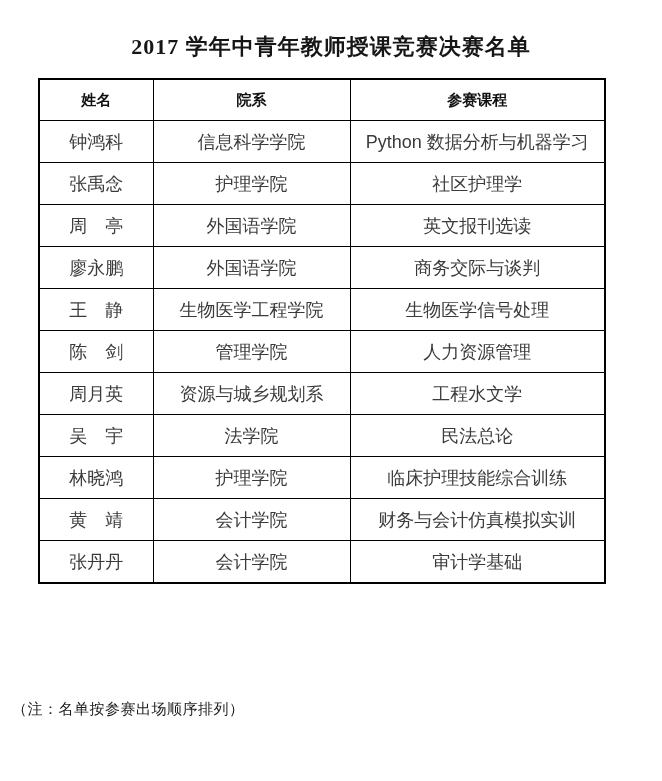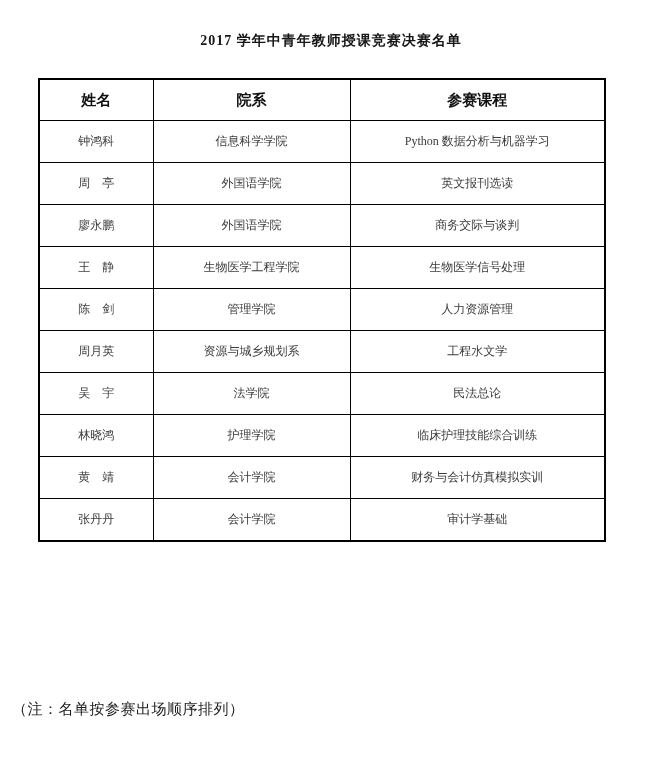--- a/index.html
+++ b/index.html
@@ -14,21 +14,21 @@
     background: #ffffff;
     font-family: "Liberation Serif", serif;
     overflow: hidden;
   }
   .doc-title {
     position: absolute;
     top: 32px;
     left: 0;
     width: 662px;
     text-align: center;
-    font-size: 14px;
+    font-size: 22px;
     font-weight: bold;
     color: #161616;
     letter-spacing: 1px;
     font-family: "Liberation Serif", serif;
   }
   table.roster {
     position: absolute;
     left: 38px;
     top: 78px;
     width: 566px;
@@ -47,24 +47,24 @@
   }
   table.roster thead th {
     height: 40px;
     font-size: 15px;
     font-weight: bold;
     color: #111111;
     font-family: "Liberation Sans", sans-serif;
   }
   table.roster tbody td {
     height: 41px;
-    font-size: 12px;
+    font-size: 18px;
     font-weight: normal;
     color: #3b3b3b;
-    font-family: Liberation Serif, serif;
+    font-family: Liberation Sans, sans-serif;
   }
   .footnote {
     position: absolute;
     left: 12px;
     top: 700px;
     font-size: 15px;
     color: #1c1c1c;
     font-family: Liberation Serif, serif;
     letter-spacing: 0.5px;
   }
@@ -87,20 +87,25 @@
         <th>姓名</th>
         <th>院系</th>
         <th>参赛课程</th>
       </tr>
     </thead>
     <tbody>
       <tr>
         <td>钟鸿科</td>
         <td>信息科学学院</td>
         <td>Python 数据分析与机器学习</td>
+      </tr>
+      <tr>
+        <td>张禹念</td>
+        <td>护理学院</td>
+        <td>社区护理学</td>
       </tr>
       <tr>
         <td>周　亭</td>
         <td>外国语学院</td>
         <td>英文报刊选读</td>
       </tr>
       <tr>
         <td>廖永鹏</td>
         <td>外国语学院</td>
         <td>商务交际与谈判</td>

